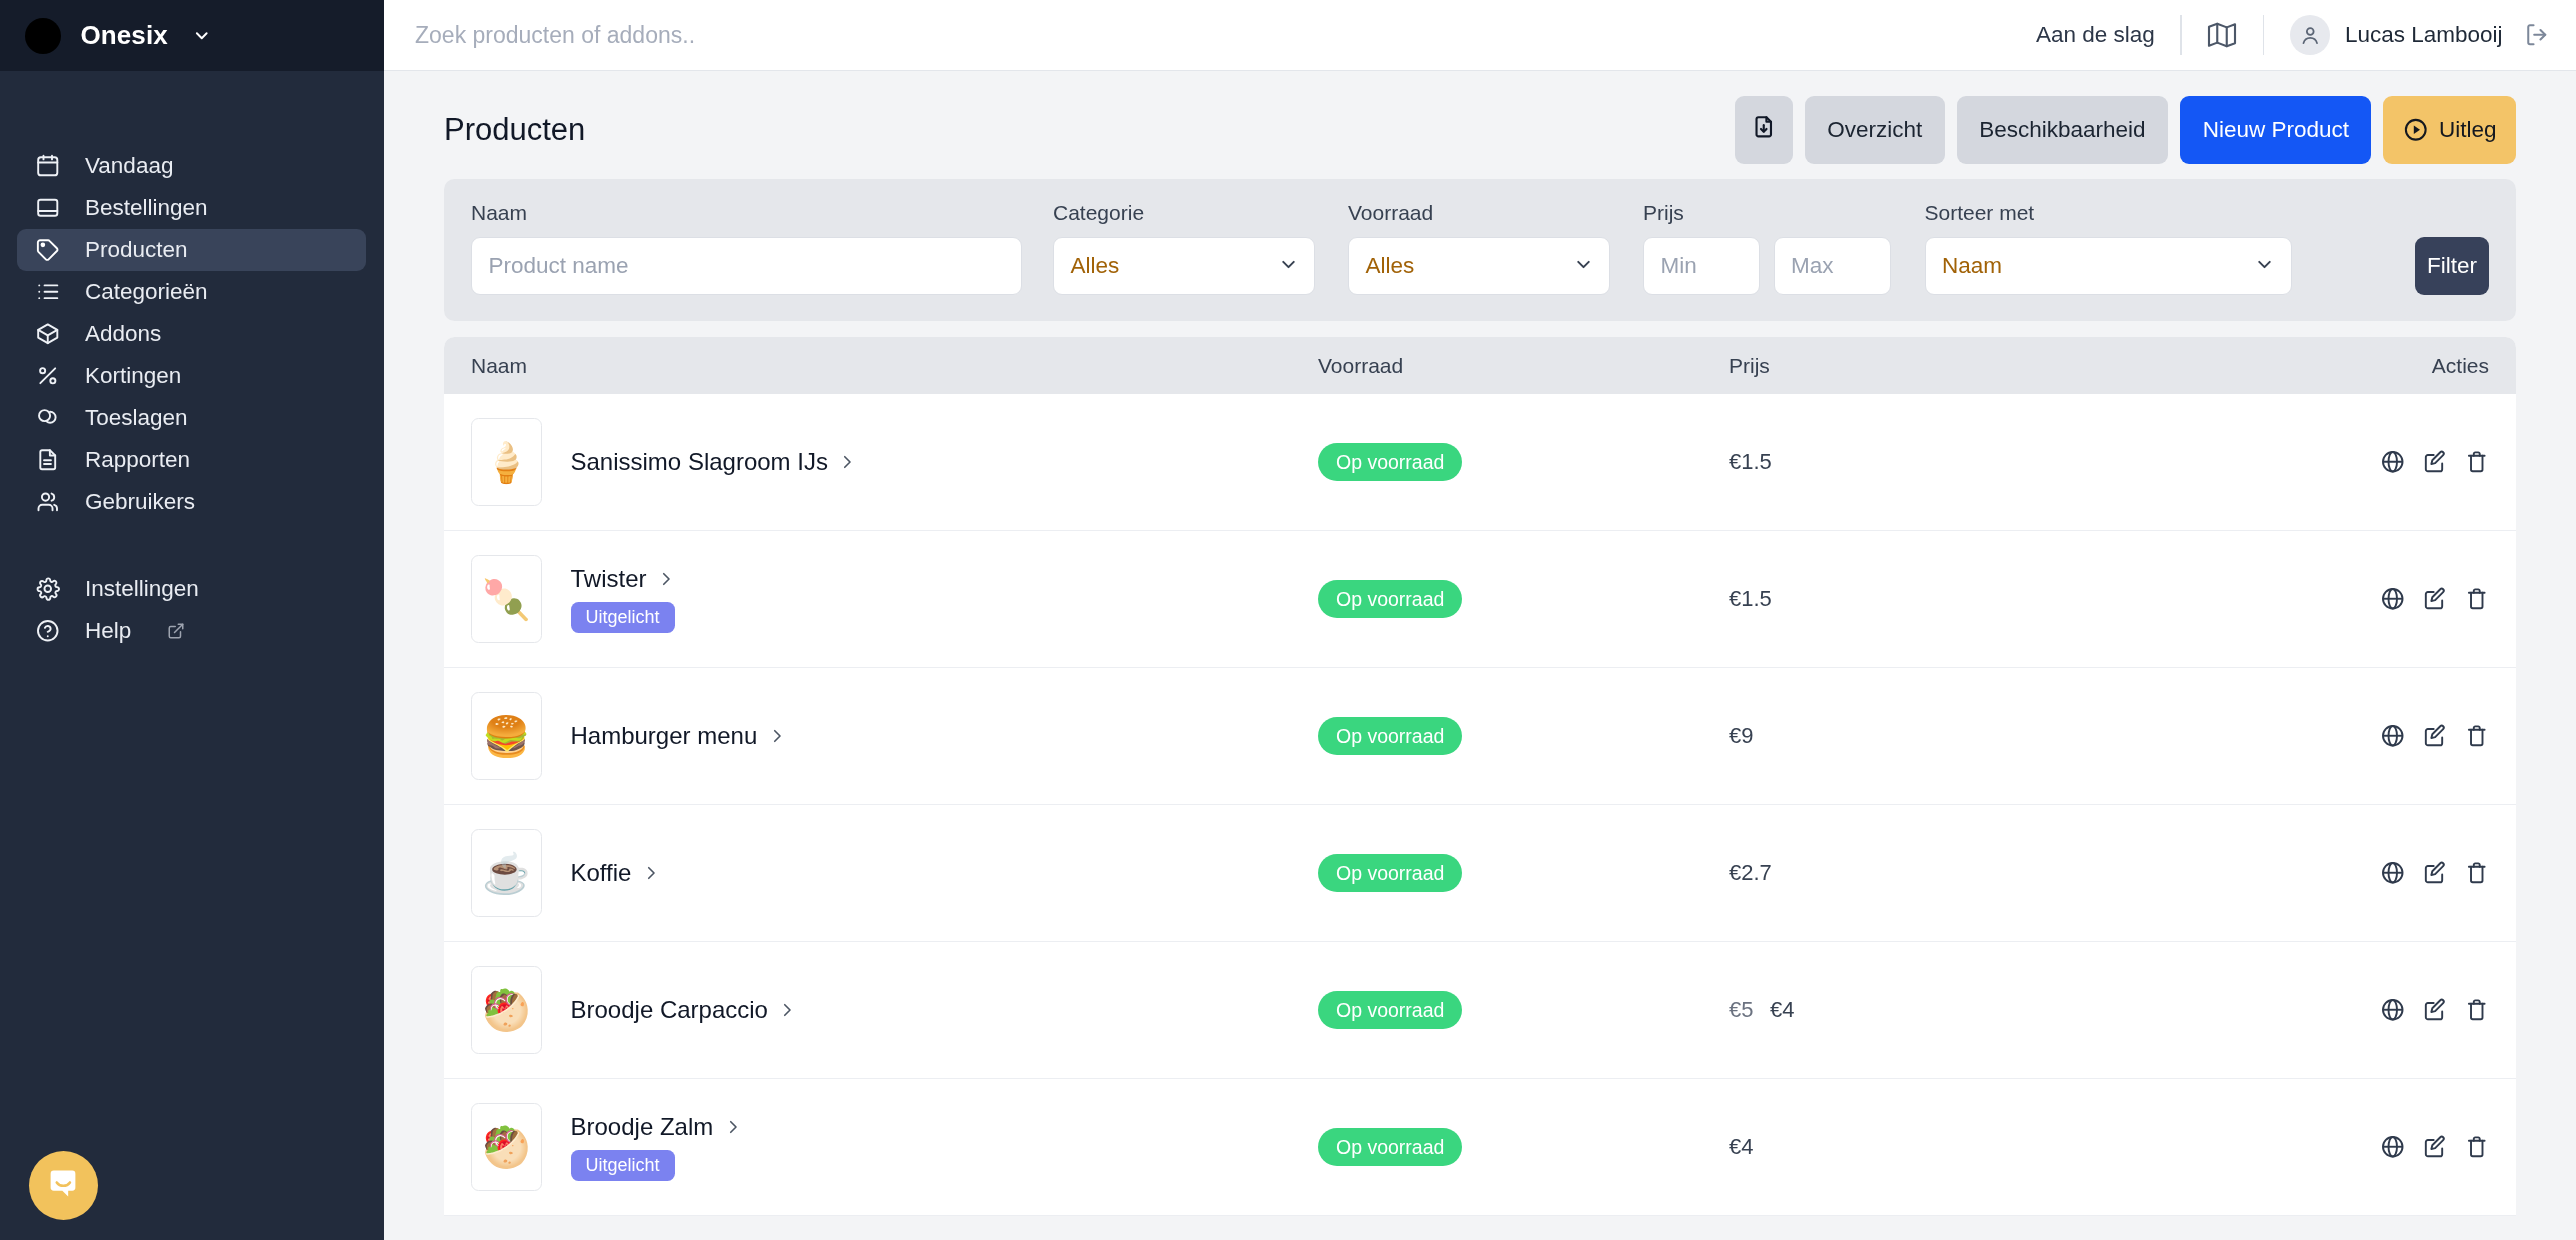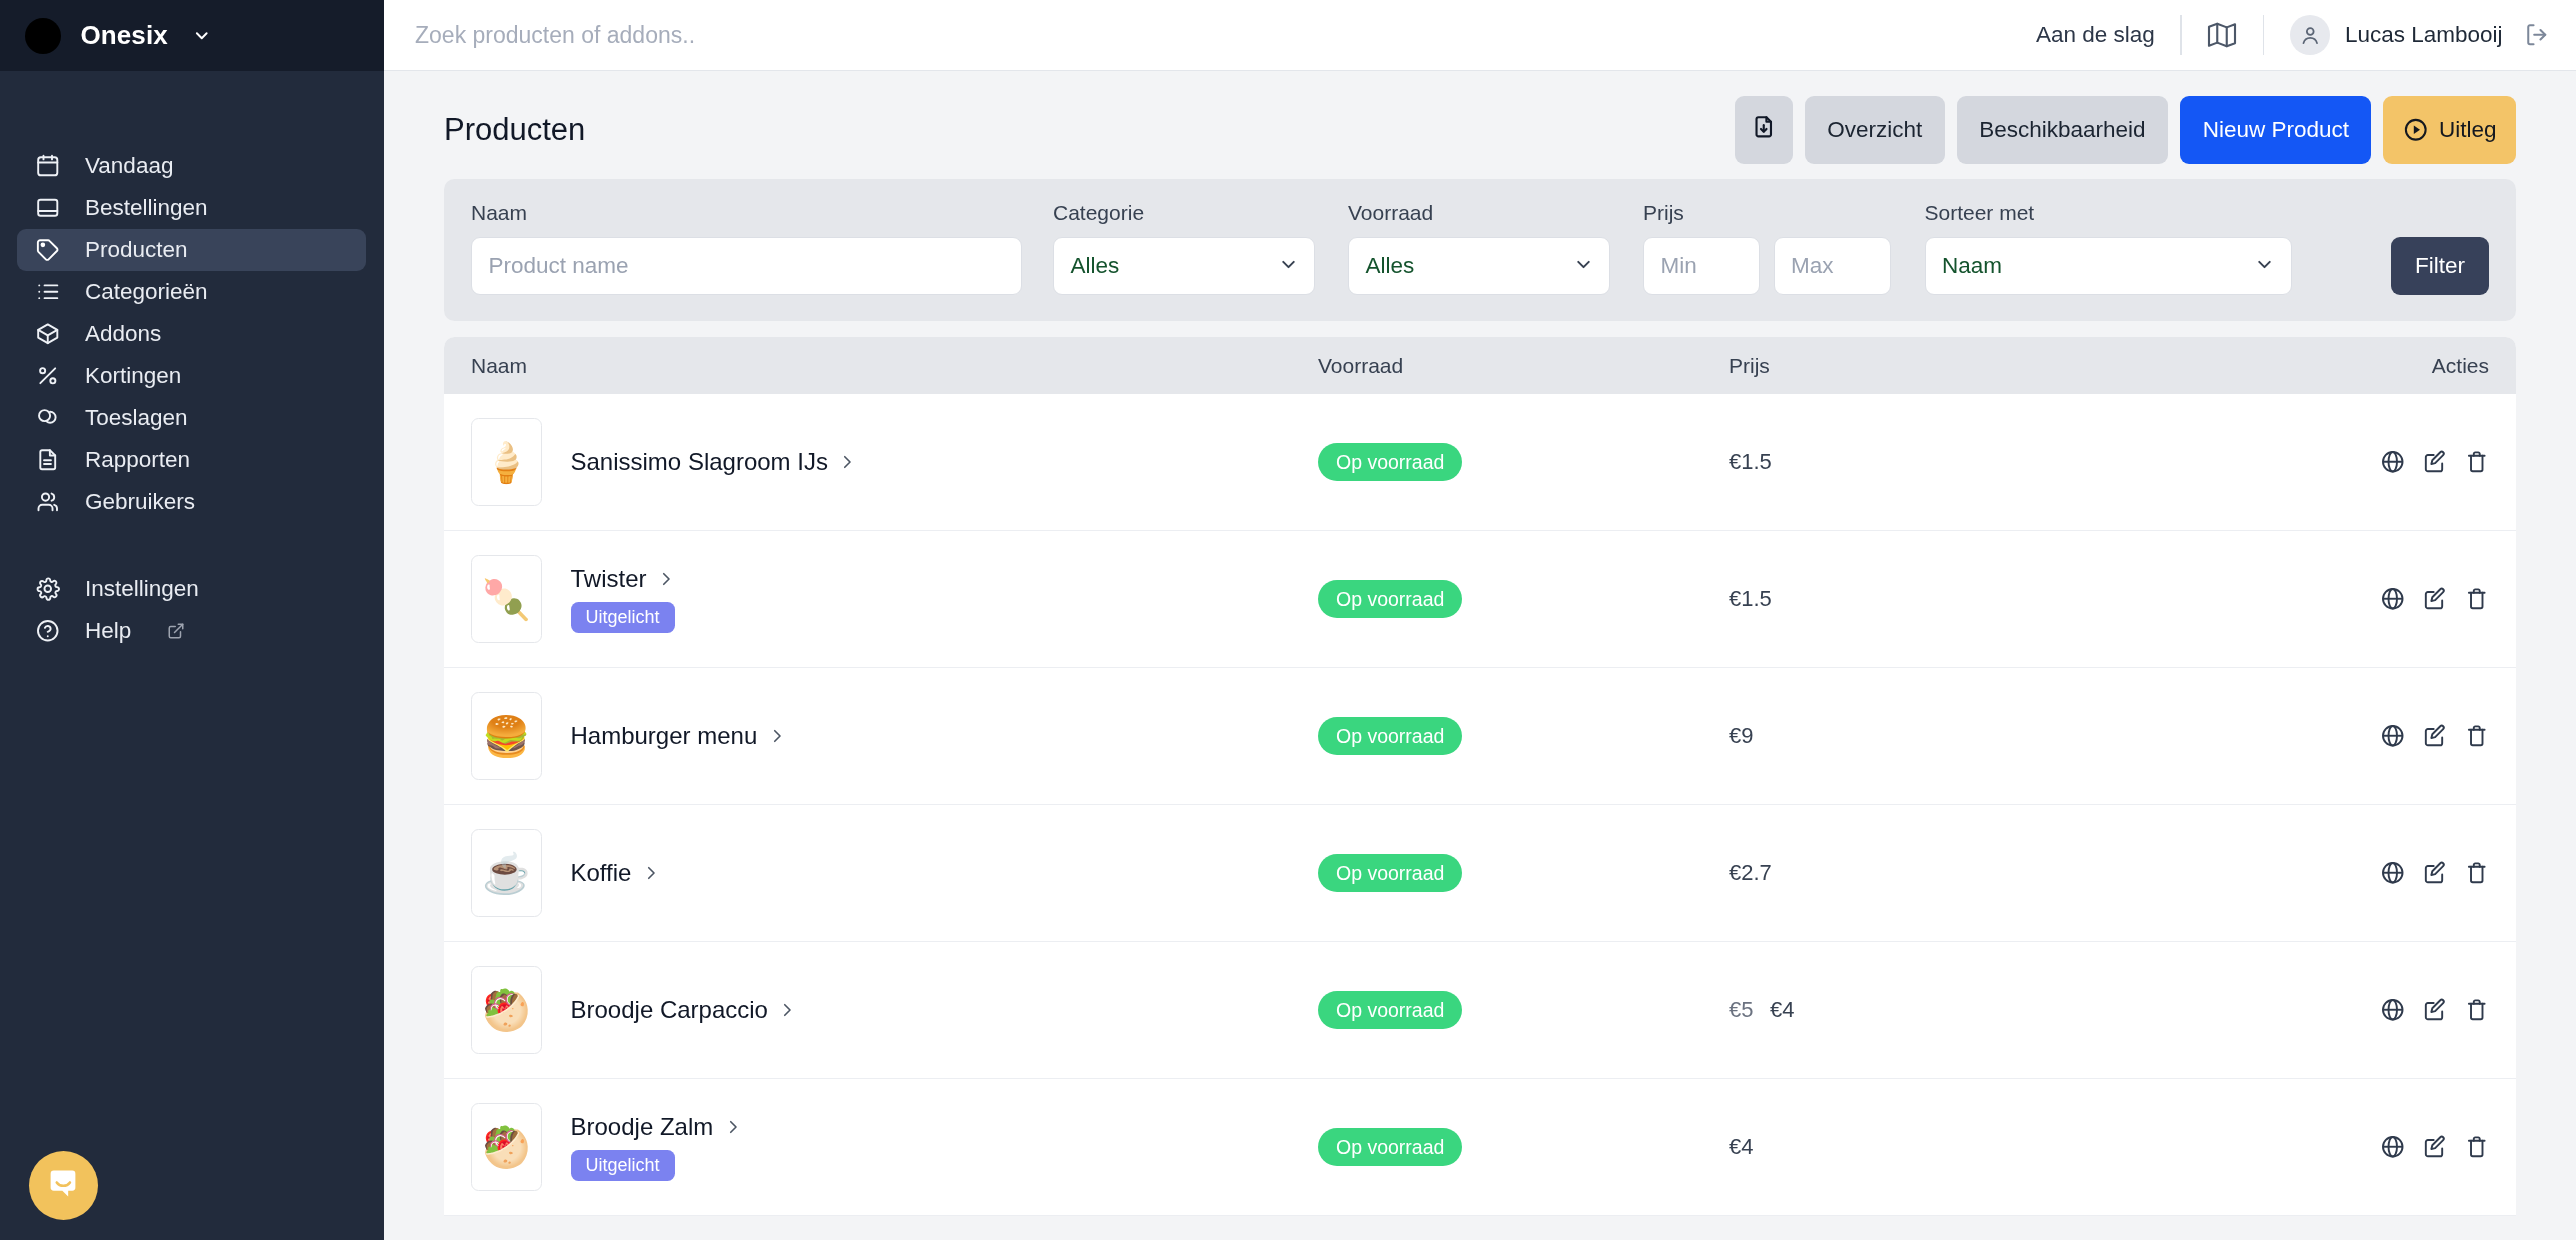--- a/index.html
+++ b/index.html
@@ -98,39 +98,39 @@
   
   .filter-card {
     margin-top: 16.5px; background: #e5e7eb; border-radius: 10.5px;
     padding: 22.5px 27px 25.5px 27px;
     display: flex; align-items: flex-end; gap: 0;
   }
   .field { display: flex; flex-direction: column; }
   .field-label { font-size: 21px; color: #374151; margin-bottom: 12px; }
   .ctl {
     height: 58px; background: #ffffff; border: 1.5px solid #dcdfe5;
-    border-radius: 9px; font-size: 22.5px; color: #14532d;
+    border-radius: 9px; font-size: 22.5px; color: #a16207;
     font-family: "Liberation Sans", sans-serif;
     padding: 0 16.5px; outline: none;
   }
   .ctl::placeholder { color: #9aa2b1; }
   .f-naam { flex: 0 0 551px; }
   .f-naam .ctl { width: 551px; }
   .f-cat { margin-left: 31px; }
   .f-vrd { margin-left: 33px; }
   .select-wrap { position: relative; }
   .select-wrap .ctl { width: 262px; padding-right: 45px; appearance: none; }
   .caret-abs { position: absolute; right: 16.5px; top: 50%; transform: translateY(-50%); pointer-events: none; }
   .f-prijs { margin-left: 33px; }
   .prijs-row { display: flex; gap: 13.5px; }
   .prijs-row .ctl { width: 117px; }
   .f-sort { margin-left: 34px; }
   .f-sort .select-wrap .ctl { width: 367px; }
   .filter-btn {
-    margin-left: auto; height: 58px; padding: 0 24px;
+    margin-left: auto; height: 58px; padding: 0 12px;
     background: #37415a; color: #fff; border: none; border-radius: 9px;
     font-size: 22.5px; font-family: "Liberation Sans", sans-serif; cursor: pointer;
   }
 
   
   .table { margin-top: 16.5px; background: #ffffff; border-radius: 10.5px 10.5px 0 0; overflow: hidden; }
   .thead {
     display: flex; align-items: center; height: 57px;
     background: #e5e7eb; color: #374151; font-size: 21px;
     padding: 0 27px;

